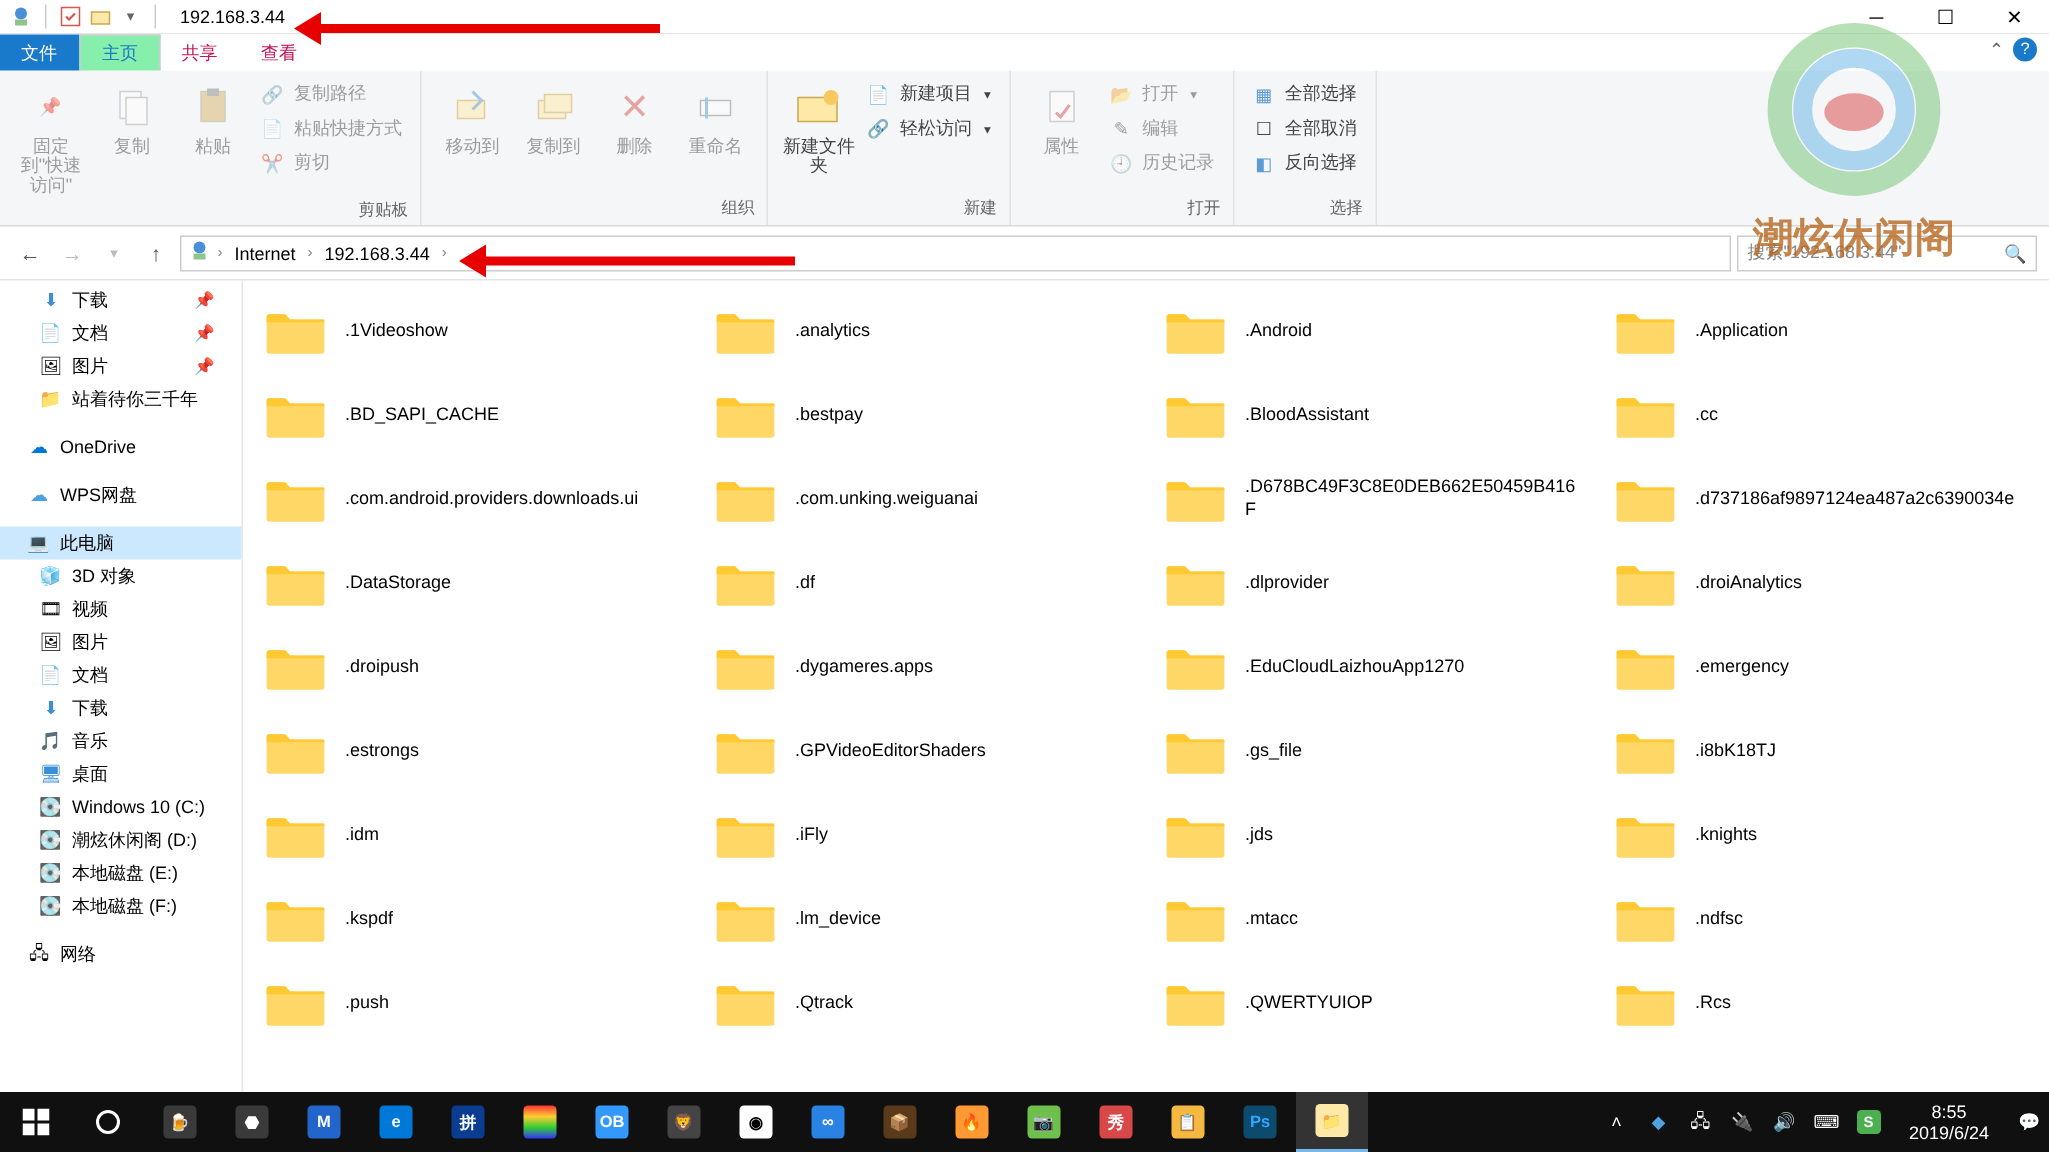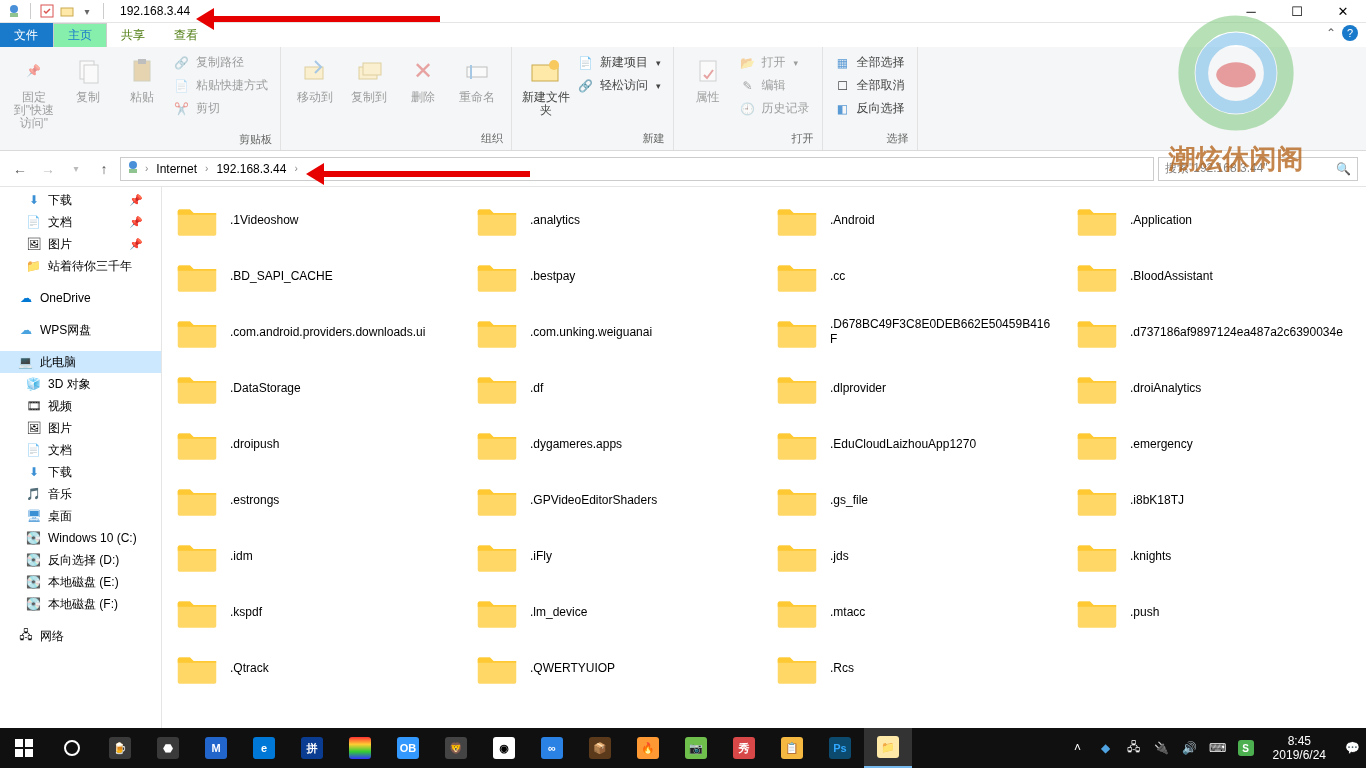--- a/index.html
+++ b/index.html
@@ -9,21 +9,21 @@
 .title-bar { height: 23px; display: flex; align-items: center; background: #fff; border-bottom: 1px solid #e5e5e5; }
 .title-bar .qat { display: flex; align-items: center; gap: 4px; padding: 0 6px; }
 .title-bar .qat-icon { width: 16px; height: 16px; display: inline-flex; align-items: center; justify-content: center; }
 .title-bar .sep { width: 1px; height: 16px; background: #ccc; margin: 0 4px; }
 .title-bar .title-txt { margin-left: 6px; color: #000; }
 .win-controls { margin-left: auto; display: flex; }
 .win-controls div { width: 46px; height: 23px; display: flex; align-items: center; justify-content: center; font-size: 13px; color: #000; }
 
 
 .tabs-row { height: 24px; display: flex; align-items: stretch; background: #fff; position: relative; }
-.tab { padding: 0 14px; display: flex; align-items: center; font-size: 12px; color: #4d7c0f; border-right: 1px solid transparent; }
+.tab { padding: 0 14px; display: flex; align-items: center; font-size: 12px; color: #be185d; border-right: 1px solid transparent; }
 .tab.file { background: #1979ca; color: #fff; }
 .tab.active { border: 1px solid #ccc; border-bottom: none; background: #86efac; color: #1979ca; }
 .tabs-row .help { position: absolute; right: 8px; top: 2px; display: flex; gap: 6px; align-items: center; }
 .help-chev { color: #666; }
 .help-q { width: 16px; height: 16px; border-radius: 50%; background: #1979ca; color: #fff; display: flex; align-items: center; justify-content: center; font-size: 11px; }
 
 
 .ribbon { height: 104px; background: #f5f6f7; border-bottom: 1px solid #dadada; display: flex; }
 .group { border-right: 1px solid #e2e2e2; padding: 4px 8px 2px; display: flex; flex-direction: column; justify-content: space-between; }
 .group-body { display: flex; align-items: flex-start; gap: 2px; }
@@ -394,21 +394,21 @@
     <div class="nav-item">
         <span class="nic" style="color:#3b8fd4">🖥</span>
         <span>桌面</span>
       </div>
     <div class="nav-item">
         <span class="nic">💽</span>
         <span>Windows 10 (C:)</span>
       </div>
     <div class="nav-item">
         <span class="nic">💽</span>
-        <span>反向选择 (D:)</span>
+        <span>潮炫休闲阁 (D:)</span>
       </div>
     <div class="nav-item">
         <span class="nic">💽</span>
         <span>本地磁盘 (E:)</span>
       </div>
     <div class="nav-item">
         <span class="nic">💽</span>
         <span>本地磁盘 (F:)</span>
       </div>
     <div class="nav-spacer"></div>
@@ -460,34 +460,34 @@
               <path d="M2 10 L2 36 Q2 38 4 38 L44 38 Q46 38 46 36 L46 14 Q46 12 44 12 L20 12 L16 8 L4 8 Q2 8 2 10 Z" fill="#ffd766"></path>
               <path d="M2 10 L2 14 L46 14 L46 12 Q46 12 44 12 L20 12 L16 8 L4 8 Q2 8 2 10 Z" fill="#ffc933"></path>
             </svg></span>
           <span class="folder-name">.bestpay</span>
         </div>
         <div class="folder-item">
           <span class="folder-ic"><svg class="folder-svg" viewBox="0 0 48 40">
               <path d="M2 10 L2 36 Q2 38 4 38 L44 38 Q46 38 46 36 L46 14 Q46 12 44 12 L20 12 L16 8 L4 8 Q2 8 2 10 Z" fill="#ffd766"></path>
               <path d="M2 10 L2 14 L46 14 L46 12 Q46 12 44 12 L20 12 L16 8 L4 8 Q2 8 2 10 Z" fill="#ffc933"></path>
             </svg></span>
+          <span class="folder-name">.BloodAssistant</span>
+        </div>
+        <div class="folder-item">
+          <span class="folder-ic"><svg class="folder-svg" viewBox="0 0 48 40">
+              <path d="M2 10 L2 36 Q2 38 4 38 L44 38 Q46 38 46 36 L46 14 Q46 12 44 12 L20 12 L16 8 L4 8 Q2 8 2 10 Z" fill="#ffd766"></path>
+              <path d="M2 10 L2 14 L46 14 L46 12 Q46 12 44 12 L20 12 L16 8 L4 8 Q2 8 2 10 Z" fill="#ffc933"></path>
+            </svg></span>
           <span class="folder-name">.cc</span>
         </div>
         <div class="folder-item">
           <span class="folder-ic"><svg class="folder-svg" viewBox="0 0 48 40">
               <path d="M2 10 L2 36 Q2 38 4 38 L44 38 Q46 38 46 36 L46 14 Q46 12 44 12 L20 12 L16 8 L4 8 Q2 8 2 10 Z" fill="#ffd766"></path>
               <path d="M2 10 L2 14 L46 14 L46 12 Q46 12 44 12 L20 12 L16 8 L4 8 Q2 8 2 10 Z" fill="#ffc933"></path>
             </svg></span>
-          <span class="folder-name">.BloodAssistant</span>
-        </div>
-        <div class="folder-item">
-          <span class="folder-ic"><svg class="folder-svg" viewBox="0 0 48 40">
-              <path d="M2 10 L2 36 Q2 38 4 38 L44 38 Q46 38 46 36 L46 14 Q46 12 44 12 L20 12 L16 8 L4 8 Q2 8 2 10 Z" fill="#ffd766"></path>
-              <path d="M2 10 L2 14 L46 14 L46 12 Q46 12 44 12 L20 12 L16 8 L4 8 Q2 8 2 10 Z" fill="#ffc933"></path>
-            </svg></span>
           <span class="folder-name">.com.android.providers.downloads.ui</span>
         </div>
         <div class="folder-item">
           <span class="folder-ic"><svg class="folder-svg" viewBox="0 0 48 40">
               <path d="M2 10 L2 36 Q2 38 4 38 L44 38 Q46 38 46 36 L46 14 Q46 12 44 12 L20 12 L16 8 L4 8 Q2 8 2 10 Z" fill="#ffd766"></path>
               <path d="M2 10 L2 14 L46 14 L46 12 Q46 12 44 12 L20 12 L16 8 L4 8 Q2 8 2 10 Z" fill="#ffc933"></path>
             </svg></span>
           <span class="folder-name">.com.unking.weiguanai</span>
         </div>
         <div class="folder-item">
@@ -629,20 +629,27 @@
               <path d="M2 10 L2 14 L46 14 L46 12 Q46 12 44 12 L20 12 L16 8 L4 8 Q2 8 2 10 Z" fill="#ffc933"></path>
             </svg></span>
           <span class="folder-name">.lm_device</span>
         </div>
         <div class="folder-item">
           <span class="folder-ic"><svg class="folder-svg" viewBox="0 0 48 40">
               <path d="M2 10 L2 36 Q2 38 4 38 L44 38 Q46 38 46 36 L46 14 Q46 12 44 12 L20 12 L16 8 L4 8 Q2 8 2 10 Z" fill="#ffd766"></path>
               <path d="M2 10 L2 14 L46 14 L46 12 Q46 12 44 12 L20 12 L16 8 L4 8 Q2 8 2 10 Z" fill="#ffc933"></path>
             </svg></span>
           <span class="folder-name">.mtacc</span>
+        </div>
+        <div class="folder-item">
+          <span class="folder-ic"><svg class="folder-svg" viewBox="0 0 48 40">
+              <path d="M2 10 L2 36 Q2 38 4 38 L44 38 Q46 38 46 36 L46 14 Q46 12 44 12 L20 12 L16 8 L4 8 Q2 8 2 10 Z" fill="#ffd766"></path>
+              <path d="M2 10 L2 14 L46 14 L46 12 Q46 12 44 12 L20 12 L16 8 L4 8 Q2 8 2 10 Z" fill="#ffc933"></path>
+            </svg></span>
+          <span class="folder-name">.ndfsc</span>
         </div>
         <div class="folder-item">
           <span class="folder-ic"><svg class="folder-svg" viewBox="0 0 48 40">
               <path d="M2 10 L2 36 Q2 38 4 38 L44 38 Q46 38 46 36 L46 14 Q46 12 44 12 L20 12 L16 8 L4 8 Q2 8 2 10 Z" fill="#ffd766"></path>
               <path d="M2 10 L2 14 L46 14 L46 12 Q46 12 44 12 L20 12 L16 8 L4 8 Q2 8 2 10 Z" fill="#ffc933"></path>
             </svg></span>
           <span class="folder-name">.push</span>
         </div>
         <div class="folder-item">
           <span class="folder-ic"><svg class="folder-svg" viewBox="0 0 48 40">
@@ -746,18 +753,18 @@
     <span class="tray-ic">˄</span>
     <span class="tray-ic" style="color:#4fa3e0">◆</span>
     <span class="tray-ic">🖧</span>
     <span class="tray-ic">🔌</span>
     <span class="tray-ic">🔊</span>
     <span class="tray-ic">⌨</span>
     <span class="tray-ic">
         <span class="sq" style="width:16px;height:16px;background:#4caf50;font-size:10px;">S</span>
       </span>
     <div class="clock">
-      <div>8:45</div>
+      <div>8:55</div>
         <div>2019/6/24</div>
     </div>
     <span class="tray-ic">💬</span>
   </div>
 </div>
 
 </body></html>

